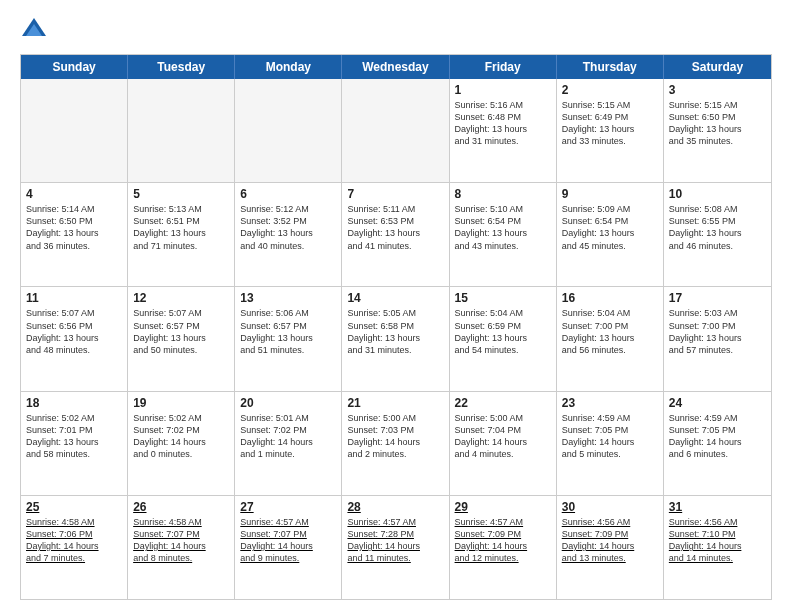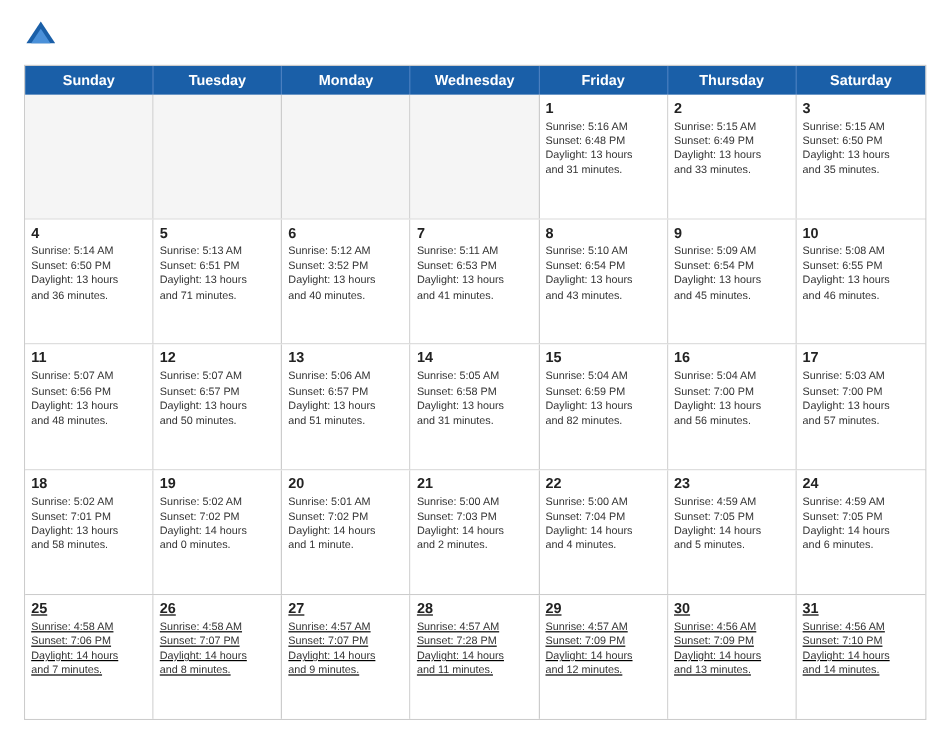--- a/index.html
+++ b/index.html
@@ -260,21 +260,21 @@
             <div class="cell-text">Sunrise: 5:05 AM</div>
             <div class="cell-text">Sunset: 6:58 PM</div>
             <div class="cell-text">Daylight: 13 hours</div>
             <div class="cell-text">and 31 minutes.</div>
           </div>
           <div class="cal-cell">
             <div class="day-number">15</div>
             <div class="cell-text">Sunrise: 5:04 AM</div>
             <div class="cell-text">Sunset: 6:59 PM</div>
             <div class="cell-text">Daylight: 13 hours</div>
-            <div class="cell-text">and 82 minutes.</div>
+            <div class="cell-text">and 54 minutes.</div>
           </div>
           <div class="cal-cell">
             <div class="day-number">16</div>
             <div class="cell-text">Sunrise: 5:04 AM</div>
             <div class="cell-text">Sunset: 7:00 PM</div>
             <div class="cell-text">Daylight: 13 hours</div>
             <div class="cell-text">and 56 minutes.</div>
           </div>
           <div class="cal-cell">
             <div class="day-number">17</div>

